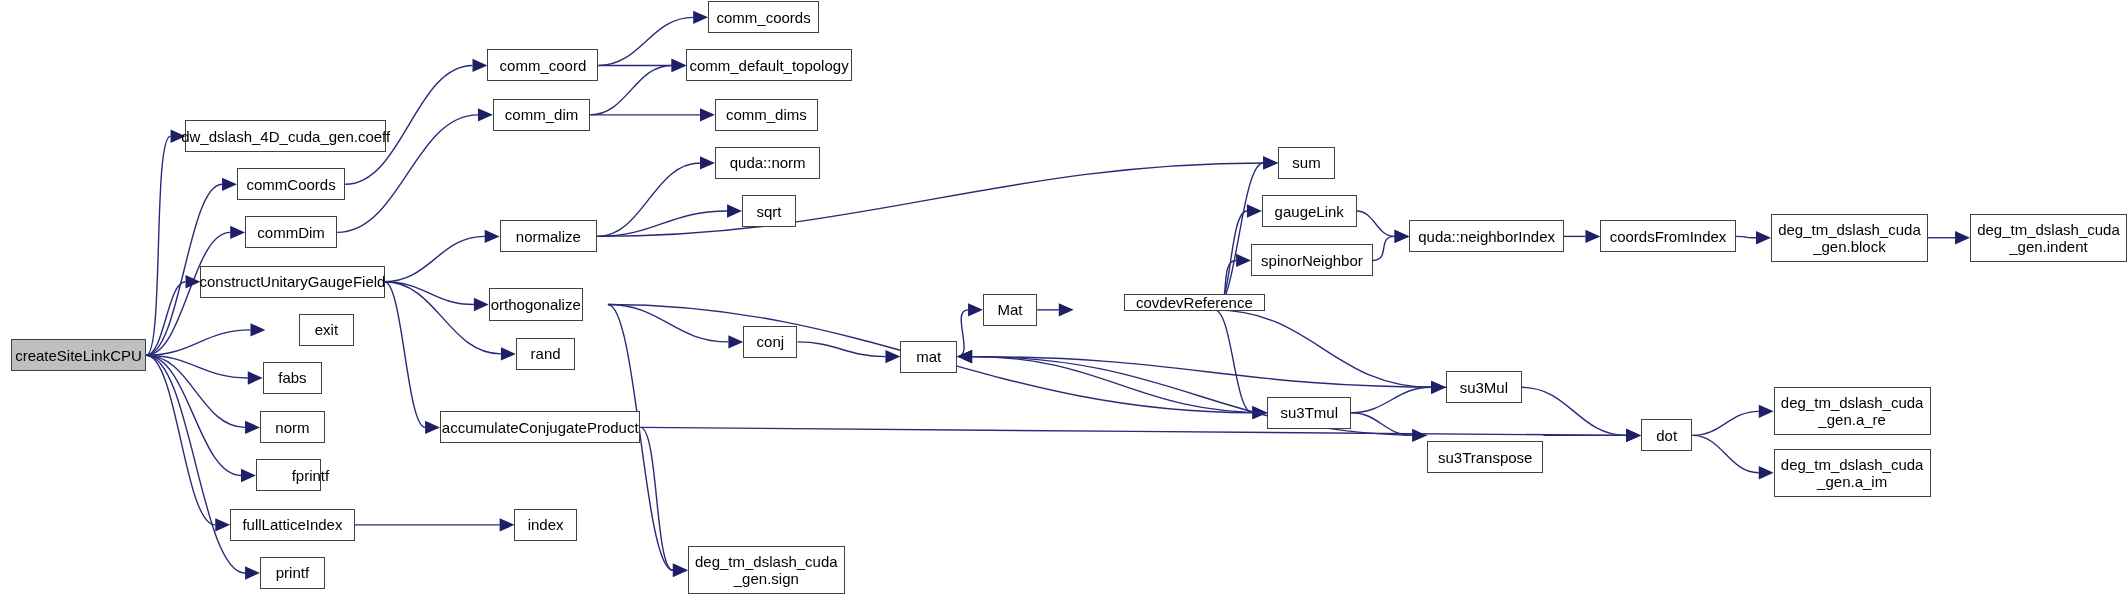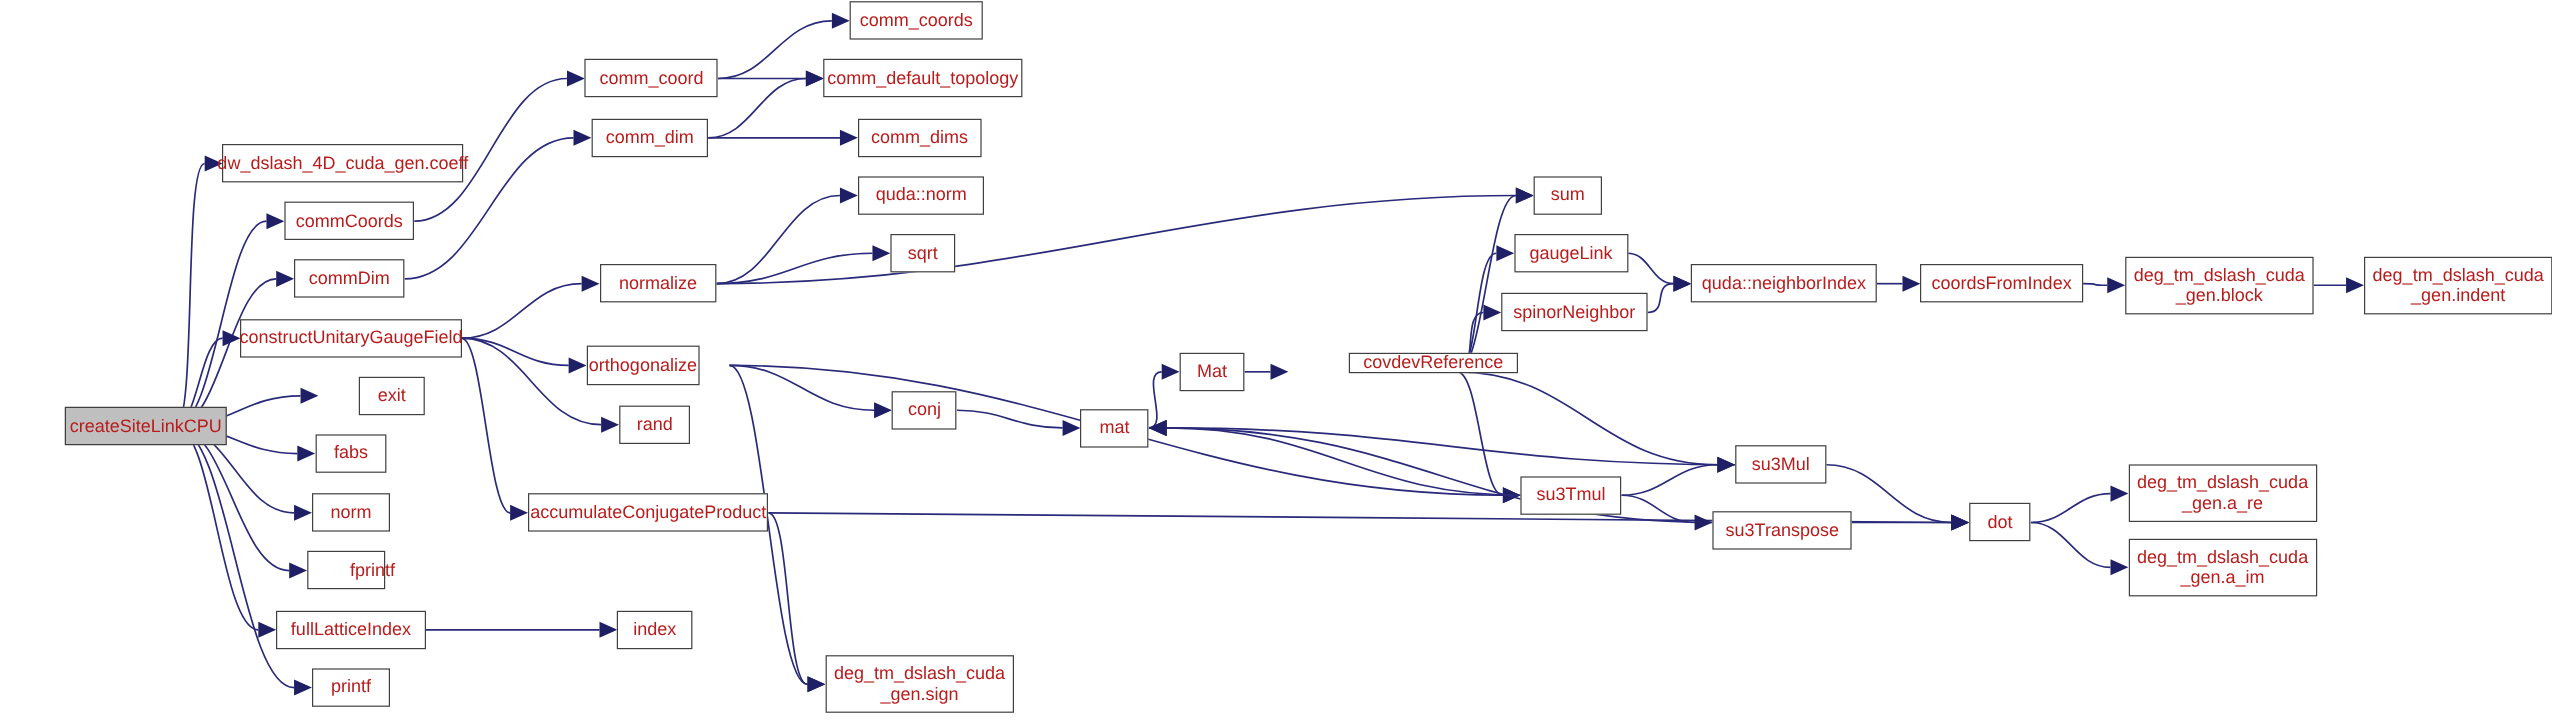--- a/index.html
+++ b/index.html
@@ -1,23 +1,23 @@
 <!DOCTYPE html>
 <html><head>
 <meta charset="utf-8">
 <style>
   html,body{margin:0;padding:0;background:#ffffff;}
   #canvas{position:relative;width:2127px;height:601px;background:#ffffff;
           font-family:"Liberation Sans","DejaVu Sans",sans-serif;overflow:hidden;}
   svg#edges{position:absolute;left:0;top:0;width:2127px;height:601px;}
   .node{position:absolute;box-sizing:border-box;background:#ffffff;
         border:1px solid #404040;display:flex;align-items:center;
-        justify-content:center;text-align:center;color:#b91c1c;
+        justify-content:center;text-align:center;color:#000000;
         font-size:15px;line-height:17px;white-space:pre-line;}
-  .node.root{background:#bfbfbf;border:1px solid #404040;margin-left:43px;}
+  .node.root{background:#bfbfbf;border:1px solid #404040;}
   .edge{fill:none;stroke:#2a2a7a;stroke-width:1.4;}
   .arrow{fill:#1f1f66;stroke:none;}
 </style>
 </head>
 <body>
 
 <div id="canvas">
   <svg id="edges" viewBox="0 0 2127 601" preserveAspectRatio="none">
       <path class="edge" d="M146.22278803309993,355.2577777777778 C164.22278803309993,355.2577777777778 152.59325270528328,136.22666666666666 170.59325270528328,136.22666666666666"></path>
       <polygon class="arrow" points="185.4863144493953,136.22666666666666 170.59325270528328,129.54888888888888 170.59325270528328,142.90444444444444"></polygon>
@@ -156,20 +156,20 @@
       <div class="node" style="left: 1261.85px; top: 194.991px; width: 94.774px; height: 32.0533px;">gaugeLink</div>
       <div class="node" style="left: 1251.02px; top: 244.407px; width: 121.852px; height: 32.0533px;">spinorNeighbor</div>
       <div class="node" style="left: 1409.43px; top: 220.367px; width: 154.346px; height: 32.0533px;">quda::neighborIndex</div>
       <div class="node" style="left: 1600.33px; top: 220.367px; width: 135.391px; height: 32.0533px;">coordsFromIndex</div>
       <div class="node" style="left: 1770.92px; top: 213.689px; width: 157.054px; height: 48.08px;">deg_tm_dslash_cuda
 _gen.block</div>
       <div class="node" style="left: 1969.95px; top: 213.689px; width: 157.054px; height: 48.08px;">deg_tm_dslash_cuda
 _gen.indent</div>
       <div class="node" style="left: 1445.98px; top: 371.284px; width: 75.8192px; height: 32.0533px;">su3Mul</div>
       <div class="node" style="left: 1267.26px; top: 396.66px; width: 83.9427px; height: 32.0533px;">su3Tmul</div>
-      <div class="node" style="left: 1427.03px; top: 426px; width: 116.437px; height: 32.0533px;">su3Transpose</div>
+      <div class="node" style="left: 1427.03px; top: 441px; width: 116.437px; height: 32.0533px;">su3Transpose</div>
       <div class="node" style="left: 1640.94px; top: 419.364px; width: 51.4488px; height: 32.0533px;">dot</div>
       <div class="node" style="left: 1773.63px; top: 387.311px; width: 157.054px; height: 48.08px;">deg_tm_dslash_cuda
 _gen.a_re</div>
       <div class="node" style="left: 1773.63px; top: 448.747px; width: 157.054px; height: 48.08px;">deg_tm_dslash_cuda
 _gen.a_im</div>
     </div>
 </div>
 
 </body></html>

